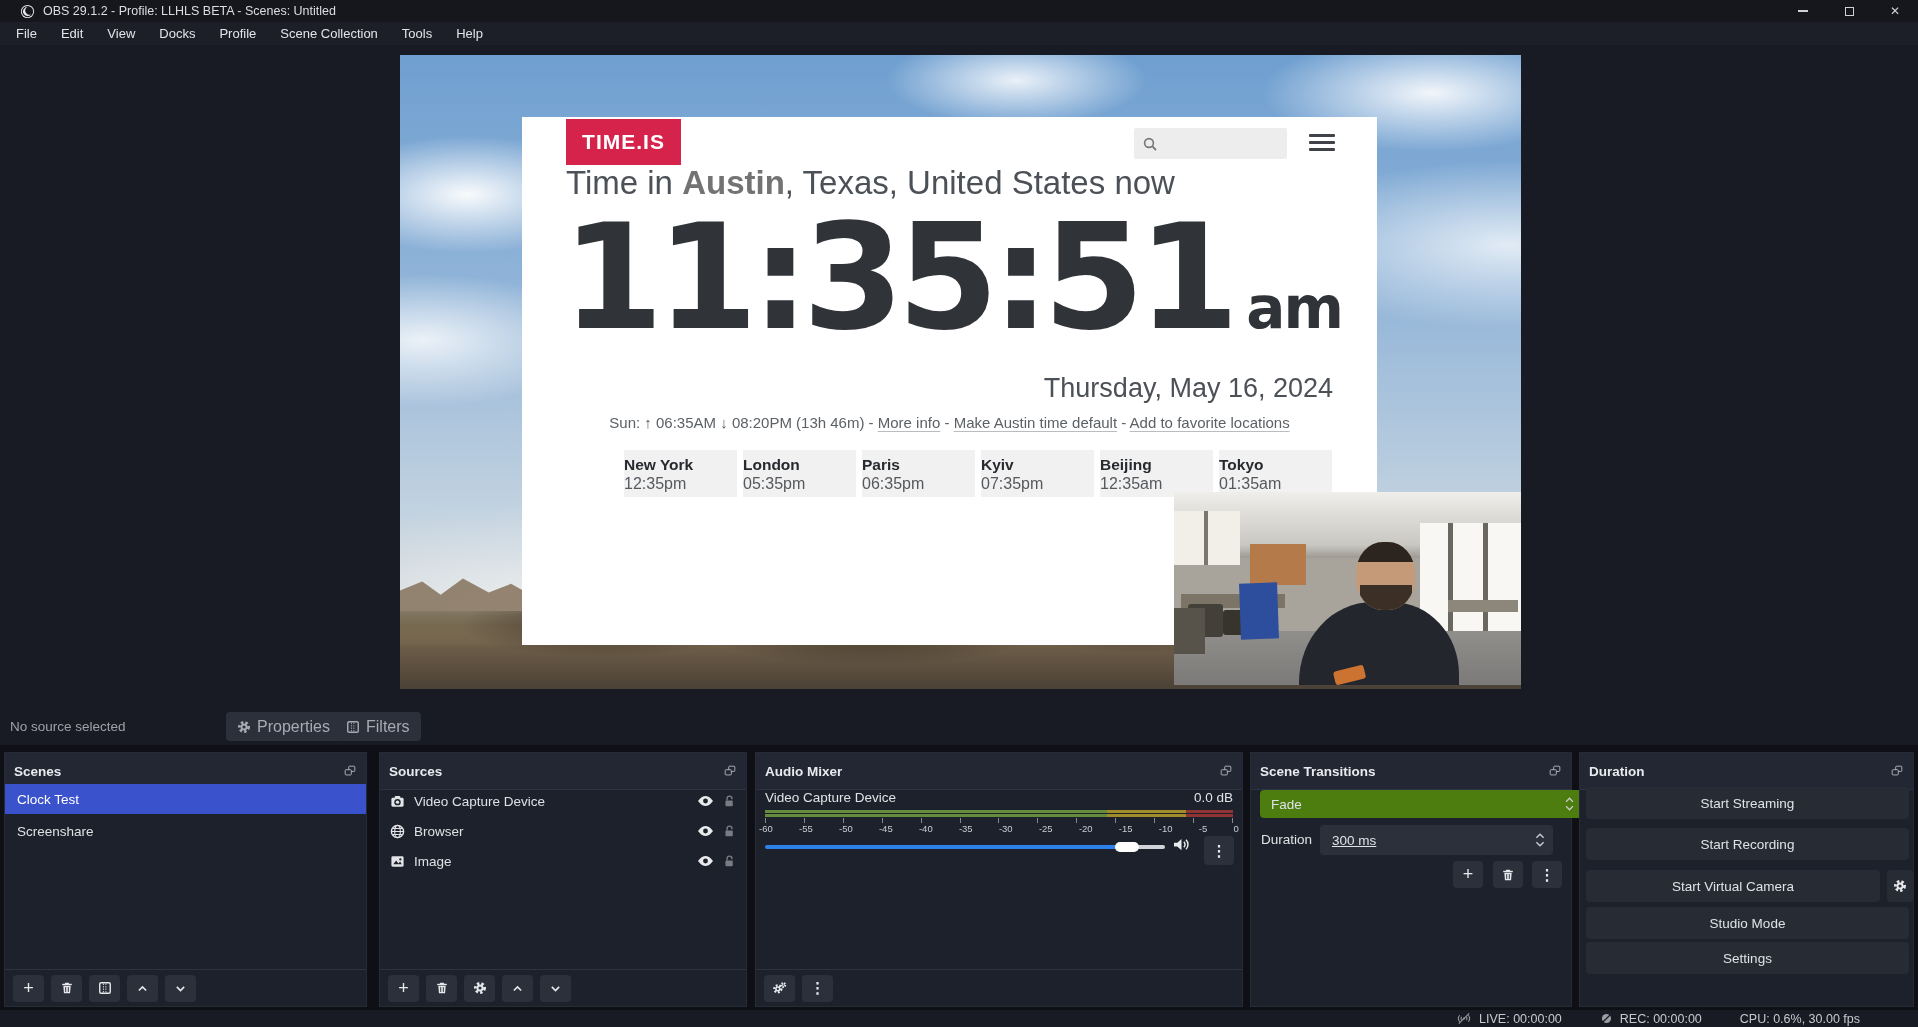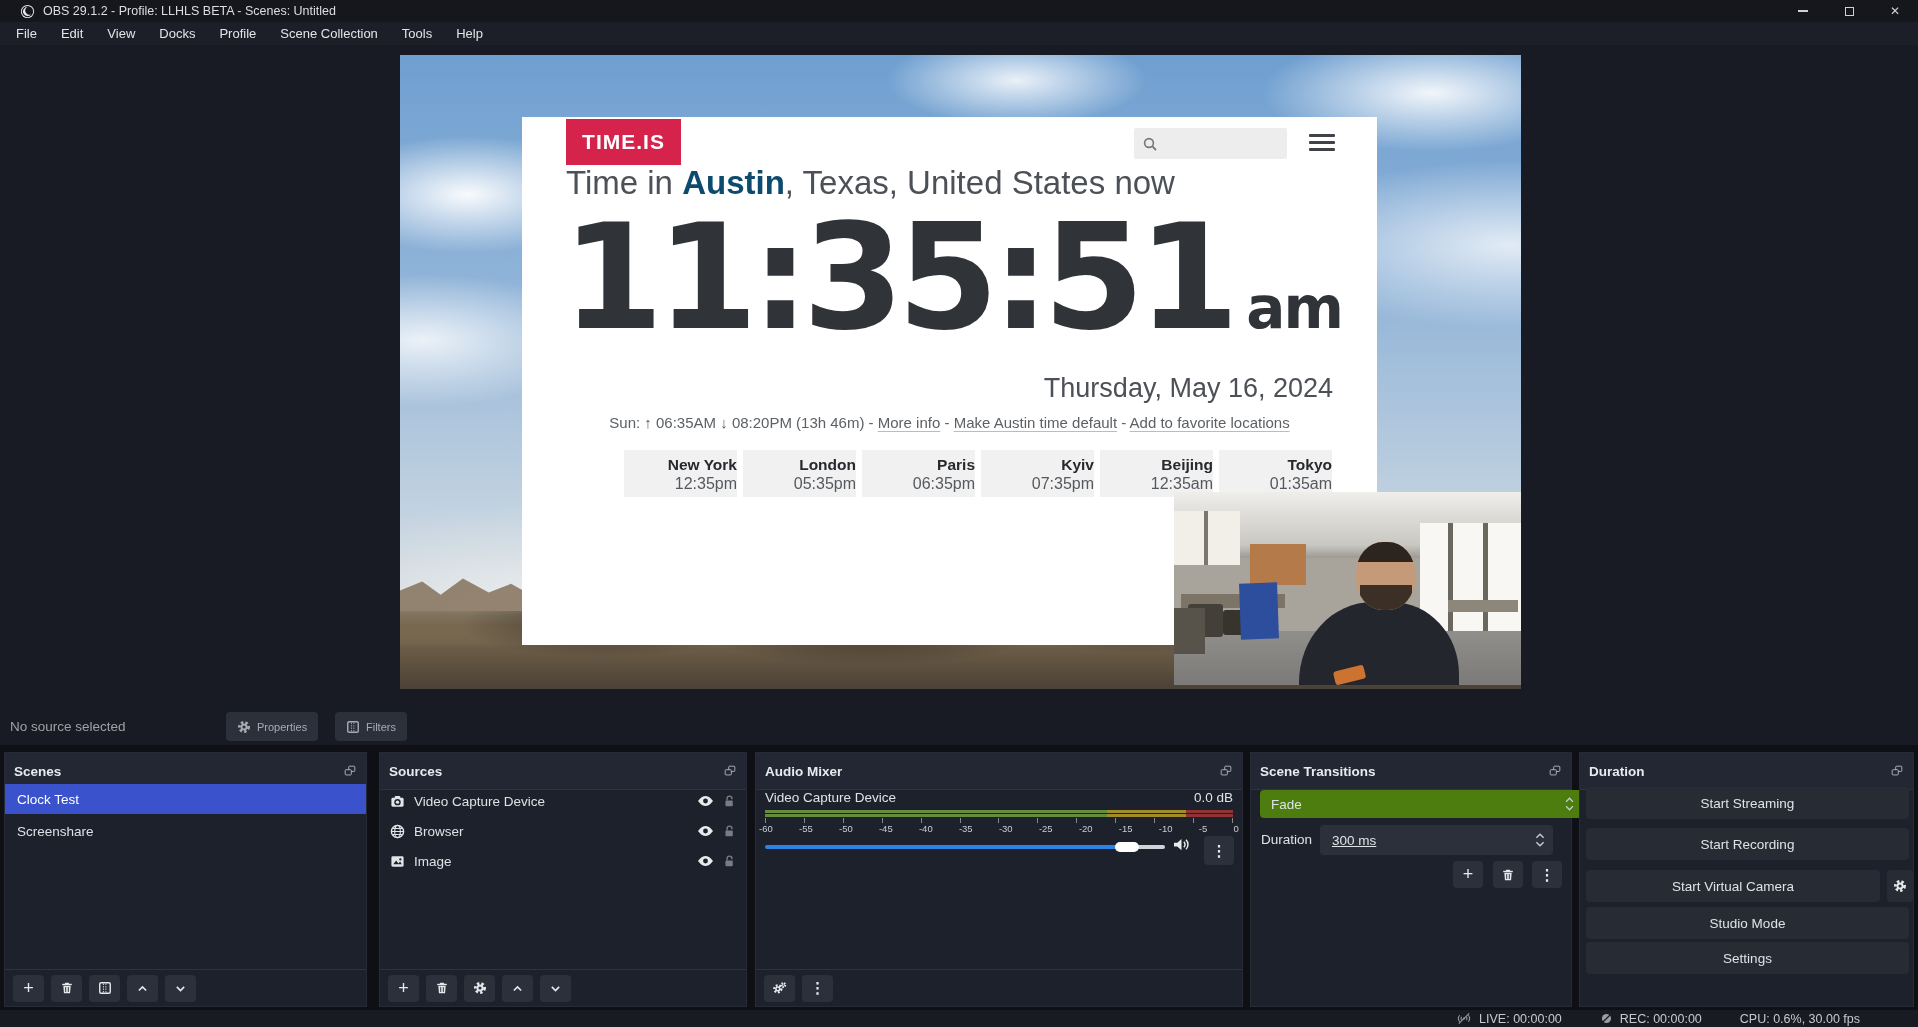--- a/index.html
+++ b/index.html
@@ -45,29 +45,29 @@
 
   
   .site-card { position:absolute; left:122px; top:62px; width:855px; height:528px; background:#ffffff; overflow:hidden; }
   .site-logo { position:absolute; left:44px; top:2px; width:115px; height:46px; background:#d6234c; color:#fff;
     display:flex; align-items:center; justify-content:center; font-size:21px; font-weight:bold; letter-spacing:1px; }
   .site-search { position:absolute; left:612px; top:11px; width:153px; height:31px; background:#ededed; border:none; border-radius:2px;
     display:flex; align-items:center; padding-left:8px; color:#777; }
   .hamburger { position:absolute; left:787px; top:17px; width:26px; display:flex; flex-direction:column; gap:4px; }
   .hamburger div { height:3px; background:#3f4348; border-radius:1px; }
   .headline { position:absolute; left:44px; top:47px; font-size:33px; color:#4c5157; white-space:nowrap; }
-  .headline .city { font-weight:bold; color:#0c4a6e; }
+  .headline .city { font-weight:bold; color:#737373; }
   .time-row { position:absolute; left:40px; top:84px; display:flex; align-items:baseline; white-space:nowrap; }
   .big-time { font-family:"DejaVu Sans",sans-serif; font-weight:bold; font-size:146px; line-height:1.05; letter-spacing:-7px; color:#303338; }
   .meridiem { font-family:"DejaVu Sans",sans-serif; font-weight:bold; font-size:58px; letter-spacing:-2px; color:#303338; margin-left:14px; }
   .site-date { position:absolute; right:44px; top:256px; font-size:27px; color:#4c5157; }
   .sun-line { position:absolute; left:0; right:0; top:297px; text-align:center; font-size:15px; color:#5c6166; }
   .tlink { text-decoration:underline; text-decoration-color:#b9bcc0; text-underline-offset:3px; }
   .cities { position:absolute; left:102px; top:333px; display:flex; gap:6px; }
-  .city-box { width:113px; height:47px; background:#f1f1f1; text-align:right; }
+  .city-box { width:113px; height:47px; background:#f1f1f1; text-align:left; }
   .city-name { font-size:15.5px; font-weight:bold; color:#26292d; margin-top:6px; }
   .city-time { font-size:16px; color:#55595e; margin-top:1px; }
 
   
   .webcam { position:absolute; left:774px; top:437px; width:347px; height:193px; background:#a9a49b; overflow:hidden; }
   .wc-ceiling { position:absolute; left:0; top:0; width:100%; height:34%; background:linear-gradient(180deg,#efeeea,#c9c7c2 80%,#9d9a93 100%); }
   .wc-win-r { position:absolute; right:0; top:16%; width:29%; height:56%; background:#f8f7f3;
     background-image:linear-gradient(to right, transparent 0 28%, #6a675f 28% 33%, transparent 33% 62%, #6a675f 62% 67%, transparent 67%); }
   .wc-win-l { position:absolute; left:0; top:10%; width:19%; height:28%; background:#f1efe8;
     background-image:linear-gradient(to right, transparent 0 45%, #7a776e 45% 52%, transparent 52%); }
@@ -82,21 +82,21 @@
   .wc-torso { position:absolute; left:36%; bottom:-2px; width:46%; height:44%; background:#23262d; border-radius:46% 42% 0 0 / 95% 85% 0 0; }
   .wc-head { position:absolute; left:52.5%; top:26%; width:17%; height:35%; background:#c49a78; border-radius:46%; overflow:hidden; }
   .wc-hair { position:absolute; left:0; top:0; width:100%; height:30%; background:#2c241e; }
   .wc-beard { position:absolute; left:6%; bottom:0; width:88%; height:36%; background:#3b2f26; border-radius:0 0 45% 45%; }
   .wc-orange-obj { position:absolute; left:46%; bottom:2%; width:9%; height:7%; background:#cd7331; border-radius:3px; transform:rotate(-14deg); }
 
   
   .src-toolbar { position:absolute; left:0; top:709px; width:100%; height:36px; background:#181b23; }
   .src-status { position:absolute; left:10px; top:0; height:36px; line-height:36px; font-size:13.5px; color:#9ea1a8; }
   .tool-btn { position:absolute; top:3px; height:29px; background:#2b303b; border:none; border-radius:4px;
-    display:flex; align-items:center; gap:6px; padding:4px 11px; font-size:11px; color:#a8abb2; font-family:inherit; }
+    display:flex; align-items:center; gap:6px; padding:4px 11px; font-size:16px; color:#a8abb2; font-family:inherit; }
   .btn-properties { left:226px; }
   .btn-filters { left:335px; }
 
   
   .docks { position:absolute; left:0; top:745px; width:100%; height:265px; background:#0e1016; }
   .panel { position:absolute; top:752px; height:255px; background:#1d212b; border:1px solid #272b35; }
   .panel-h { height:37px; background:#232733; border-bottom:1px solid #2e3340; display:flex; align-items:center;
     padding:0 9px; font-size:13.5px; font-weight:bold; color:#e8eaee; }
   .panel-h .pop { margin-left:auto; color:#b9bcc2; display:flex; }
   .p-scenes { left:4px; width:363px; }

